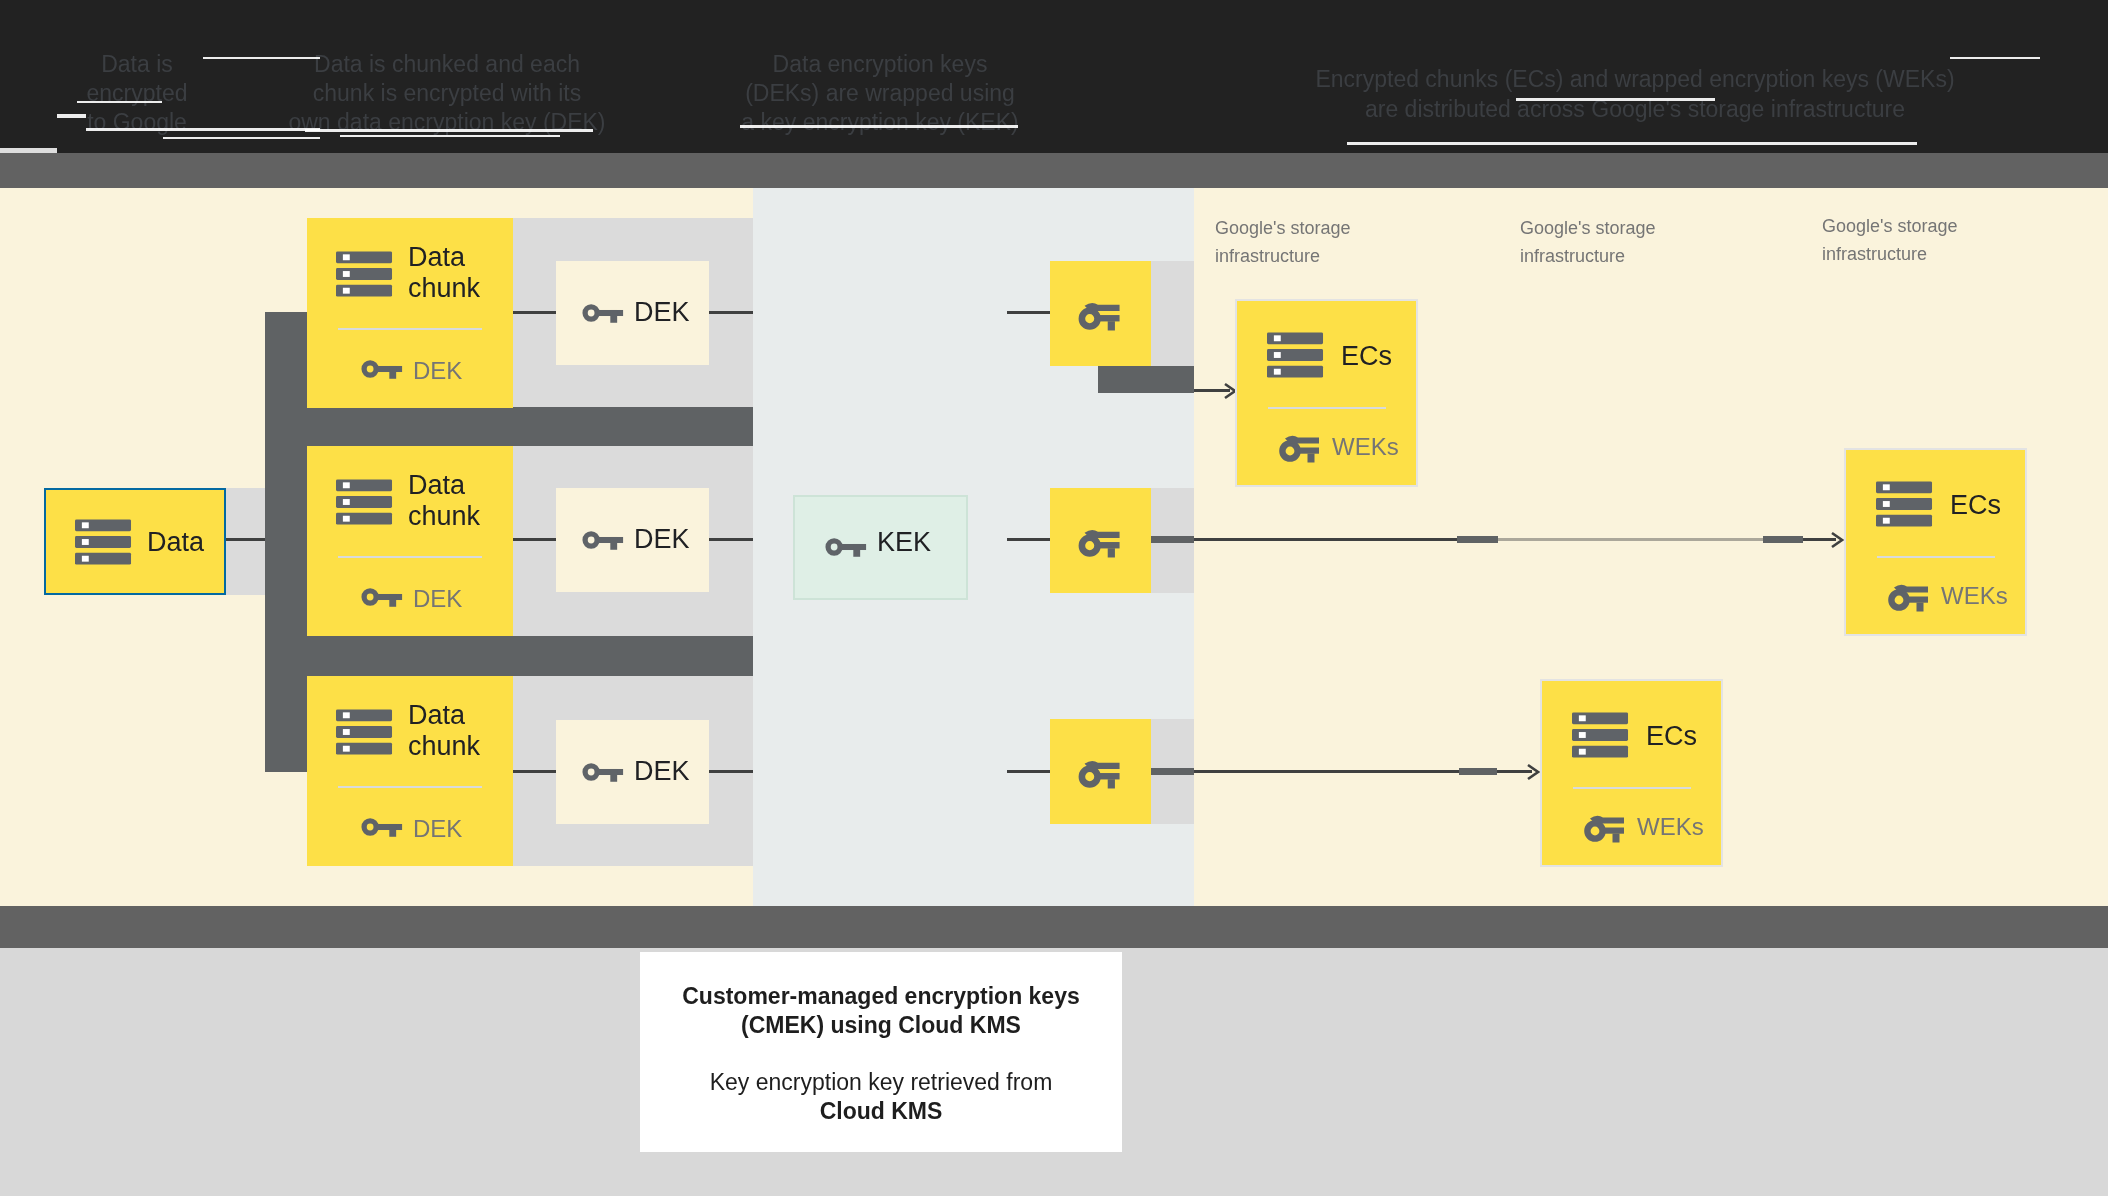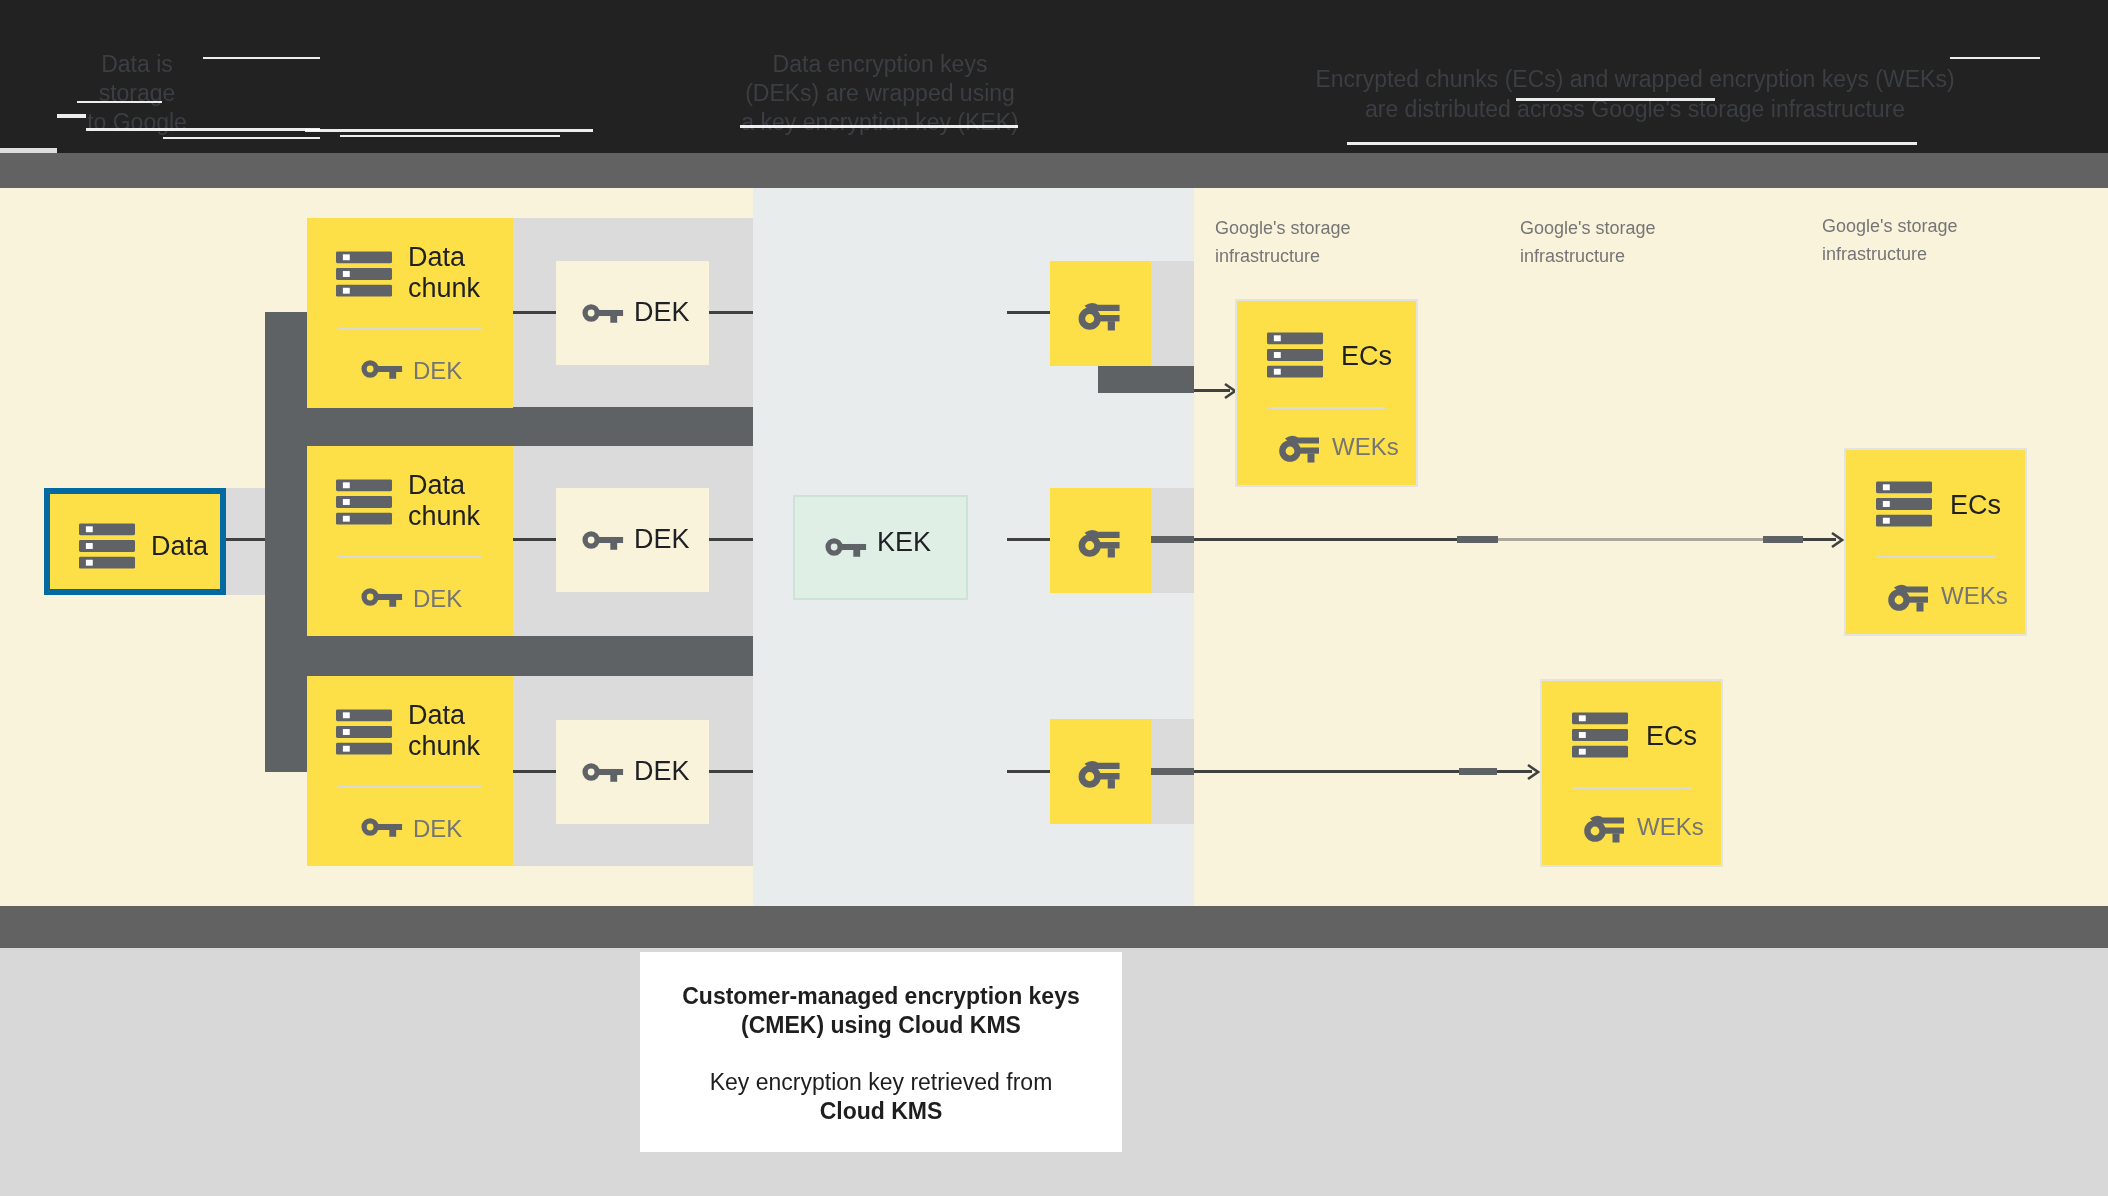--- a/index.html
+++ b/index.html
@@ -25,21 +25,21 @@
   
   .grayrect { position:absolute; background:var(--light_gray); z-index:1; }
   .thin  { position:absolute; height:3px; background:var(--line_dark); z-index:2; }
   .thinlight { position:absolute; height:3px; background:var(--line_light); z-index:2; }
   .bar   { position:absolute; background:var(--dark_gray); z-index:3; }
   .ah    { position:absolute; z-index:4; }
 
   
   .box { position:absolute; background:#fde047; z-index:4; }
   .box.bordered { border:2px solid #E3E3E3; }
-  .databox { border:6px solid #0369a1; }
+  .databox { border:2px solid #0369a1; }
   .dekbox { position:absolute; background:var(--mint_cream); z-index:4; }
   .kekbox { position:absolute; background:var(--mint); border:2px solid #CDE3D7; z-index:4; }
 
   .lbl-main { position:absolute; color:var(--text_dark); font-size:27px; line-height:31px; }
   .lbl-gray { position:absolute; color:var(--text_gray); font-size:24px; }
   .divider { position:absolute; height:2px; background:#D8DADC; }
   .icon { position:absolute; color:var(--icon_gray); }
 
   .storage-lbl { position:absolute; color:var(--text_gray); font-size:18px; line-height:28px; z-index:2; }
 
@@ -77,22 +77,27 @@
       <path d="M2,2 L12,9 L2,16" fill="none" stroke="#3F4040" stroke-width="2.6"></path>
     </symbol>
   </defs>
 </svg>
 
 <div id="stage">
 
   <div class="hdr">
     <div class="hcol" style="left:47px; width:180px;">
       <div class="hline">Data is</div>
-      <div class="hline">storage</div>
+      <div class="hline">encrypted</div>
       <div class="hline">to Google</div>
+    </div>
+    <div class="hcol" style="left:282px; width:330px;">
+      <div class="hline">Data is chunked and each</div>
+      <div class="hline">chunk is encrypted with its</div>
+      <div class="hline">own data encryption key (DEK)</div>
     </div>
     <div class="hcol" style="left:722px; width:316px;">
       <div class="hline">Data encryption keys</div>
       <div class="hline">(DEKs) are wrapped using</div>
       <div class="hline">a key encryption key (KEK)</div>
     </div>
     <div class="hcol" style="left:1310px; width:650px; top:64px; line-height:30px;">
       <div class="hline">Encrypted chunks (ECs) and wrapped encryption keys (WEKs)</div>
       <div class="hline">are distributed across Google's storage infrastructure</div>
     </div>

